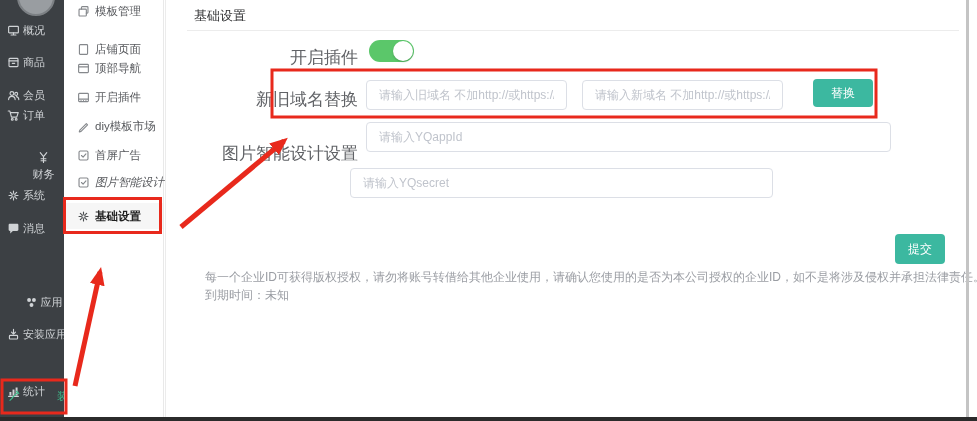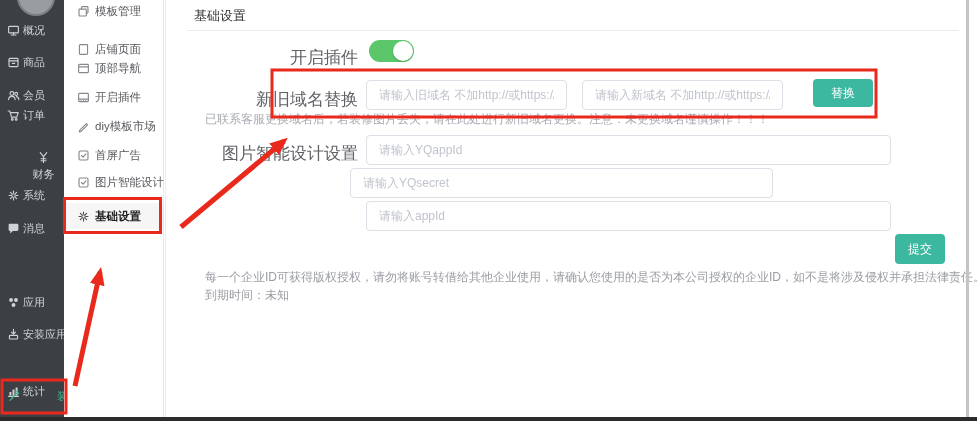--- a/index.html
+++ b/index.html
@@ -43,21 +43,21 @@
   .lbl-design{top:142px;}
   .toggle{position:absolute;left:203px;top:40px;width:45px;height:22px;border-radius:11px;
           background:var(--toggle);cursor:pointer;}
   .toggle .knob{position:absolute;right:1px;top:1px;width:20px;height:20px;border-radius:50%;
           background:#fff;box-shadow:0 1px 2px rgba(0,0,0,.2);}
   .txt{position:absolute;height:30px;border:1px solid #dcdfe6;border-radius:4px;padding:0 12px;
        font-size:12px;color:#333;outline:none;font-family:inherit;background:#fff;}
   .txt::placeholder{color:#c0c4cc;}
   .in-old{left:200px;top:80px;width:201px;}
   .in-new{left:416px;top:80px;width:201px;}
-  .in-f0{left:200px;top:135px;width:525px;}
+  .in-f0{left:200px;top:122px;width:525px;}
   .in-f1{left:184px;top:168px;width:423px;}
   .in-f2{left:200px;top:201px;width:525px;}
   .in-f3{left:200px;top:234px;width:525px;}
   .btn{position:absolute;background:var(--accent);color:#fff;border:none;border-radius:4px;
        font-size:12px;font-family:inherit;cursor:pointer;}
   .btn-replace{left:647px;top:79px;width:60px;height:28px;}
   .btn-submit{left:729px;top:234px;width:50px;height:30px;}
   .hint{position:absolute;left:39px;top:111px;font-size:12px;color:#a8abb2;white-space:nowrap;}
   .notice{position:absolute;left:39px;font-size:12px;color:#9a9da3;white-space:nowrap;}
   .notice1{top:269px;}
@@ -137,21 +137,21 @@
           <span>系统</span>
         </div>
         <div class="d-item" style="top: 217px;">
           <span class="icon">
             <svg viewBox="0 0 16 16">
               <path class="f" d="M2 3.5C2 2.7 2.7 2 3.5 2h9c.8 0 1.5.7 1.5 1.5v6c0 .8-.7 1.5-1.5 1.5H7.2l-3.2 3v-3h-.5C2.7 11 2 10.3 2 9.5z"></path>
             </svg>
           </span>
           <span>消息</span>
         </div>
-        <div class="d-item" style="top: 291px;">
+        <div class="d-item" style="top: 291px; justify-content: center;">
           <span class="icon">
             <svg viewBox="0 0 16 16">
               <circle class="f" cx="5" cy="5" r="2.4"></circle>
               <circle class="f" cx="11" cy="5" r="2.4"></circle>
               <circle class="f" cx="8" cy="11" r="2.4"></circle>
             </svg>
           </span>
           <span>应用</span>
         </div>
         <div class="d-item" style="top: 323px;">
@@ -231,21 +231,21 @@
         </div>
         <div class="l-item" style="top: 142px;">
           <span class="icon">
             <svg viewBox="0 0 16 16">
               <rect x="2.5" y="2.5" width="11" height="11" rx="1.5"></rect>
               <path d="M5.5 8l2 2 3.5-4"></path>
             </svg>
           </span>
           <span>首屏广告</span>
         </div>
-        <div class="l-item" style="top: 169px;">
+        <div class="l-item" style="top: 169px; font-style: italic;">
           <span class="icon">
             <svg viewBox="0 0 16 16">
               <rect x="2.5" y="2.5" width="11" height="11" rx="1.5"></rect>
               <path d="M5.5 8l2 2 3.5-4"></path>
             </svg>
           </span>
           <span>图片智能设计</span>
         </div>
         <div class="l-item active" style="top: 203px;">
           <span class="icon">
@@ -265,26 +265,24 @@
 
     <div class="form-label lbl-plugin">开启插件</div>
     <div class="toggle">
         <div class="knob"></div>
       </div>
 
     <div class="form-label lbl-domain">新旧域名替换</div>
     <input class="txt in-old" placeholder="请输入旧域名 不加http://或https://" style="">
     <input class="txt in-new" placeholder="请输入新域名 不加http://或https://" style="">
     <button class="btn btn-replace">替换</button>
-    <div class="hint">已联系客服更换域名后，若装修图片丢失，请在此处进行新旧域名更换。注意：未更换域名谨慎操作！！！</div>
 
     <div class="form-label lbl-design">图片智能设计设置</div>
     <input class="txt in-f0" placeholder="请输入YQappId" style="">
     <input class="txt in-f1" placeholder="请输入YQsecret" style="">
-    <input class="txt in-f2" placeholder="请输入appId" style="">
     <button class="btn btn-submit">提交</button>
     <div class="notice notice1">每一个企业ID可获得版权授权，请勿将账号转借给其他企业使用，请确认您使用的是否为本公司授权的企业ID，如不是将涉及侵权并承担法律责任。授权请联系客服！</div>
     <div class="notice notice2">到期时间：未知</div>
   </main>
 
   <div class="right-line"></div>
   <div class="bottom-line"></div>
 
   <svg class="annotations" width="977" height="421" viewBox="0 0 977 421">
     <defs>

